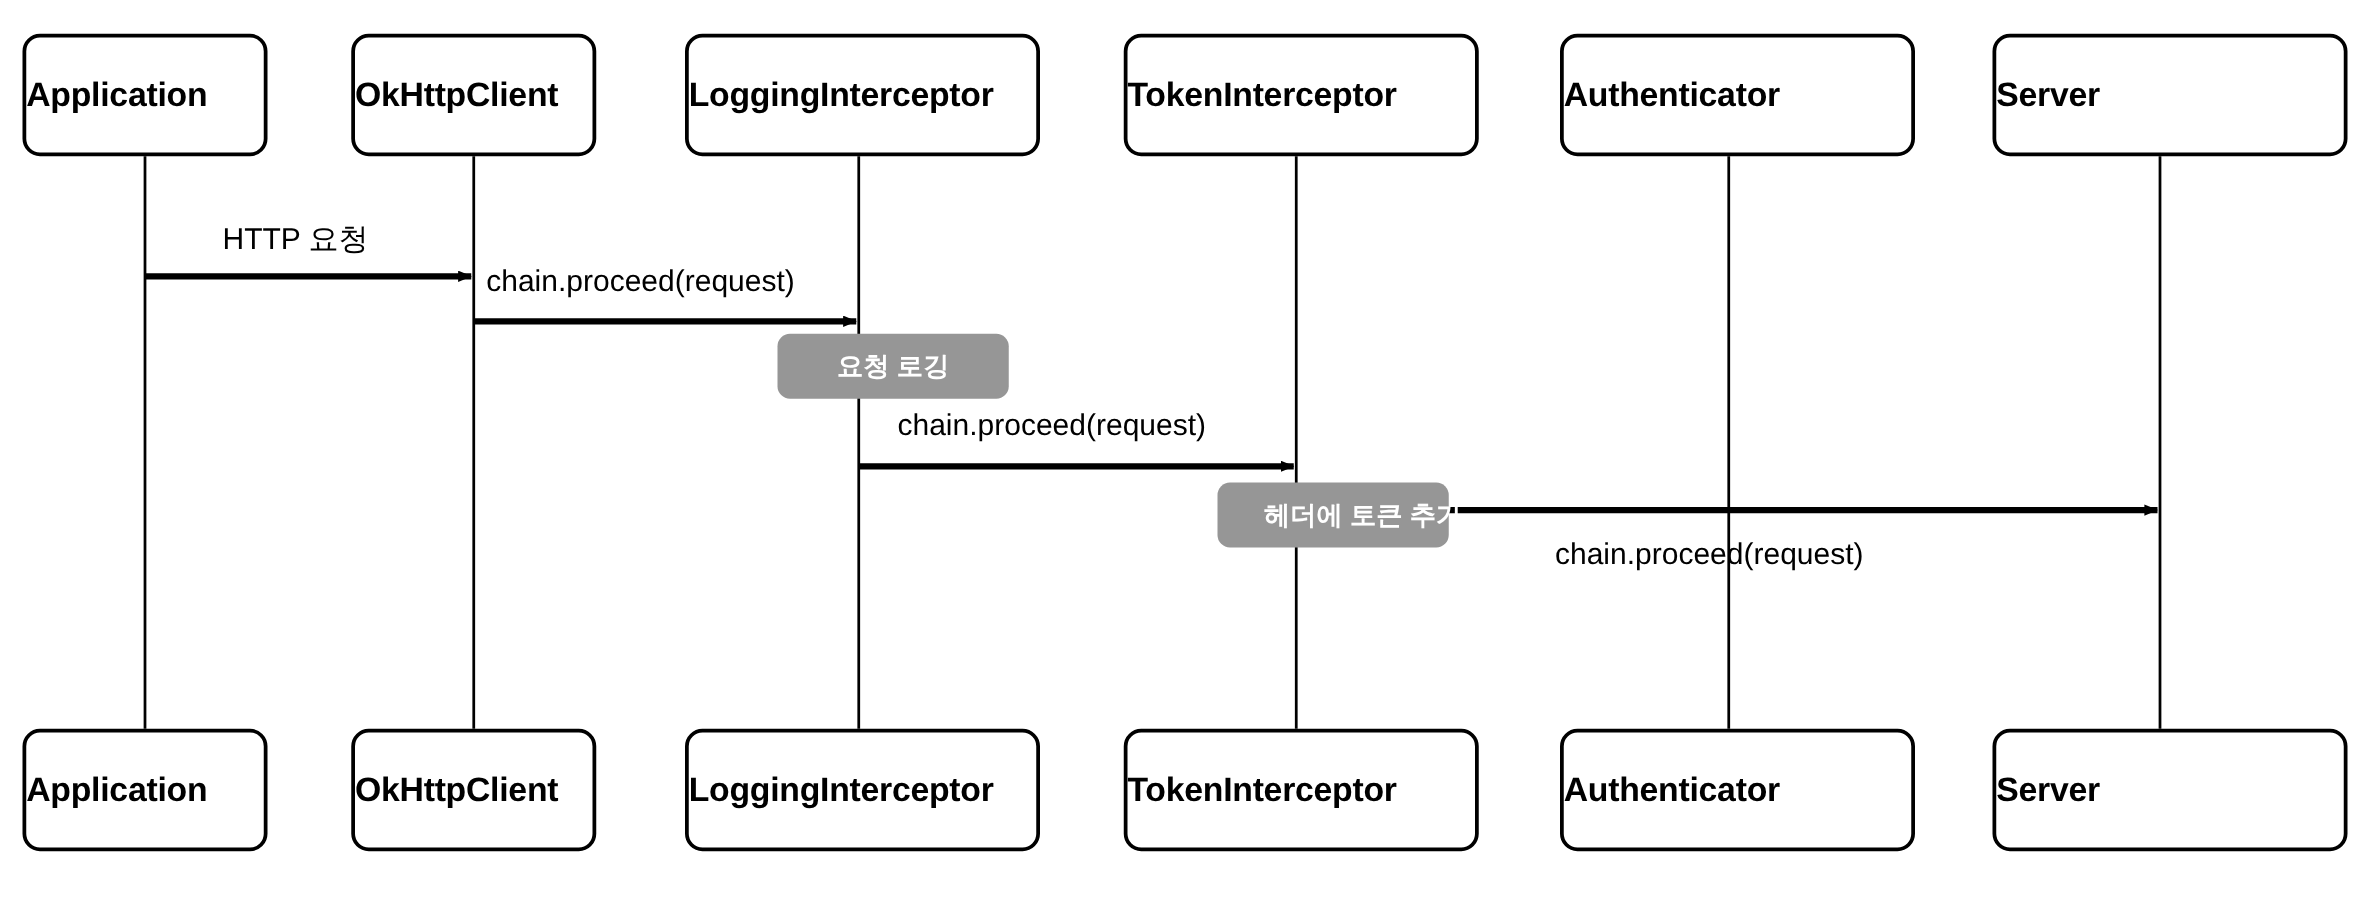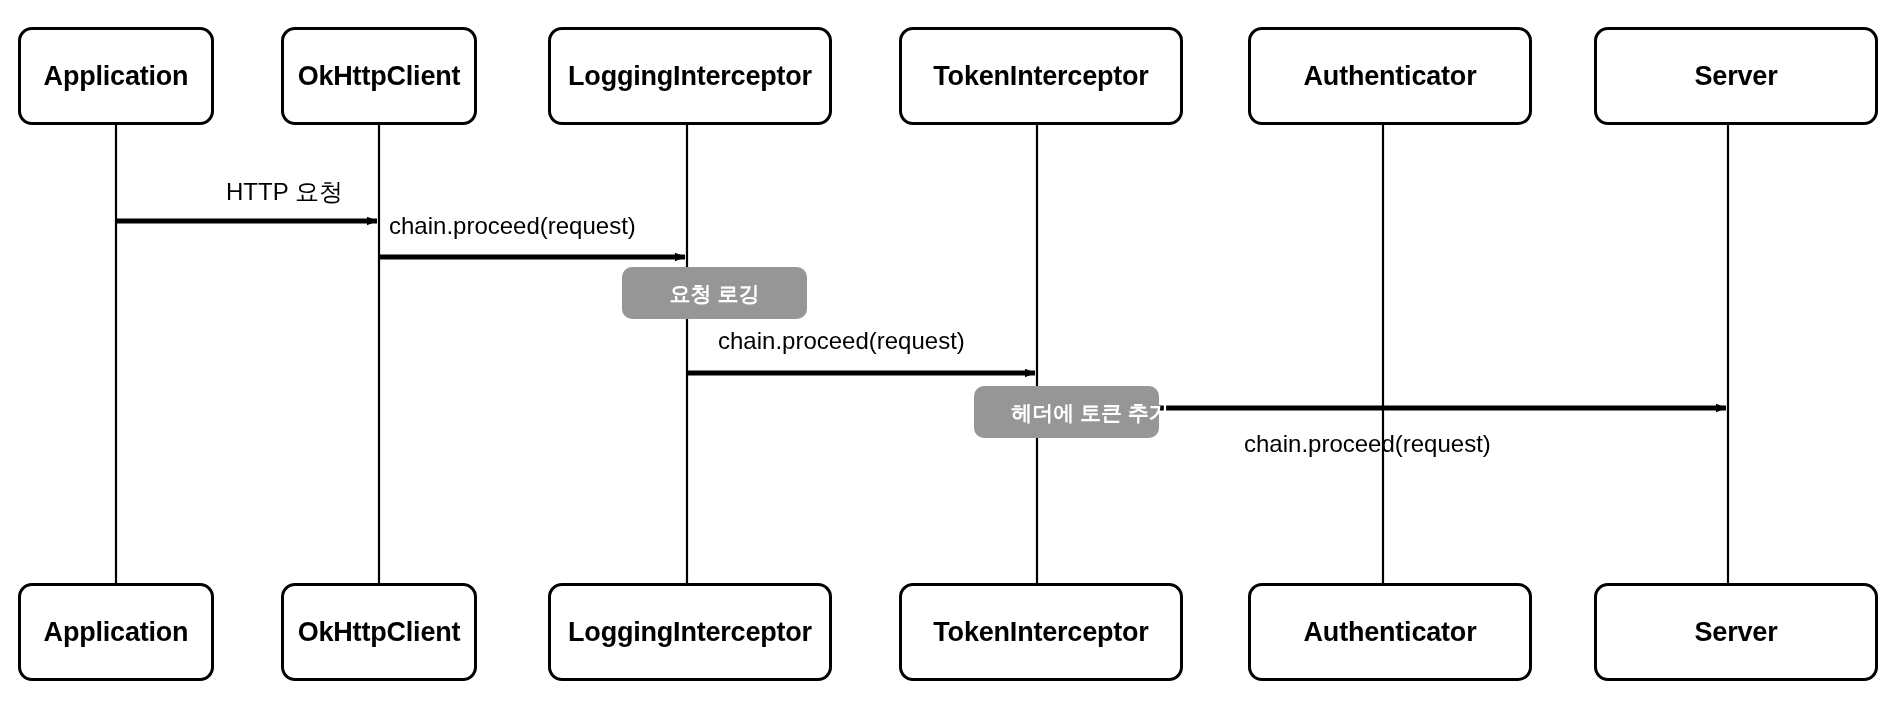--- a/index.html
+++ b/index.html
@@ -27,21 +27,20 @@
   }
   
   .participant-box {
     position: absolute;
     box-sizing: border-box;
     background: #ffffff;
     border: 3px solid #000000;
     border-radius: 14px;
     display: flex;
     align-items: center;
-    justify-content: center;
     z-index: 3;
   }
   .participant-label {
     font-size: 27px;
     font-weight: bold;
     color: #000000;
     letter-spacing: -0.2px;
     white-space: nowrap;
     line-height: 1;
   }
@@ -133,21 +132,21 @@
         <span class="participant-label">TokenInterceptor</span>
       </div>
       <div class="participant-box" style="left: 1248px; top: 583px; width: 284px; height: 98px;">
         <span class="participant-label">Authenticator</span>
       </div>
       <div class="participant-box" style="left: 1594px; top: 583px; width: 284px; height: 98px;">
         <span class="participant-label">Server</span>
       </div>
     </div>
   <div id="labels-layer">
-      <div class="message-label" style="left: 178px; top: 180px; margin-left: 48px;">HTTP 요청</div>
+      <div class="message-label" style="left: 178px; top: 180px;">HTTP 요청</div>
       <div class="message-label" style="left: 389px; top: 214px;">chain.proceed(request)</div>
       <div class="message-label" style="left: 718px; top: 329px;">chain.proceed(request)</div>
       <div class="message-label" style="left: 1244px; top: 432px;">chain.proceed(request)</div>
     </div>
   <div id="notes-layer">
       <div class="note-box" style="left: 594px; top: 267px; width: 185px; height: 52px; background: rgb(150, 150, 150);">
         <span class="note-label" style="color: rgb(255, 255, 255);">요청 로깅</span>
       </div>
       <div class="note-box" style="left: 946px; top: 386px; width: 185px; height: 52px; background: rgb(150, 150, 150); padding-left: 48px;">
         <span class="note-label" style="color: rgb(255, 255, 255);">헤더에 토큰 추가</span>

